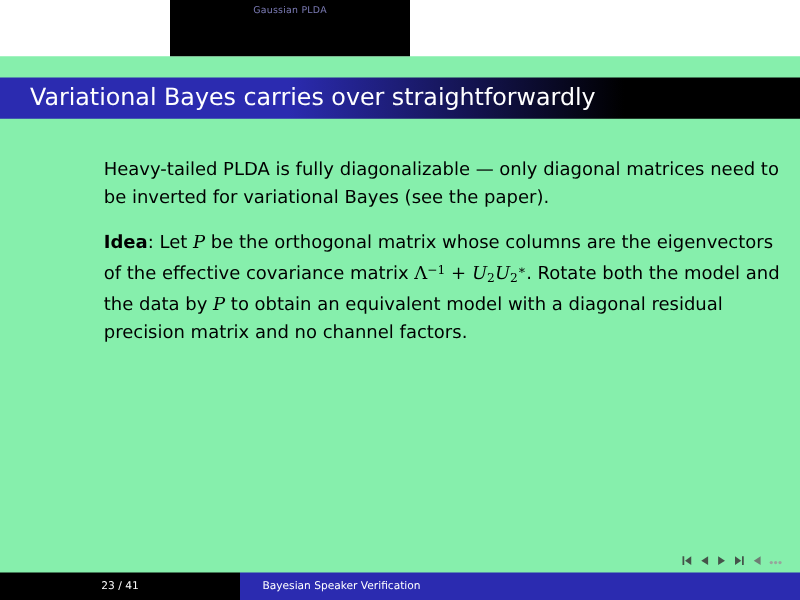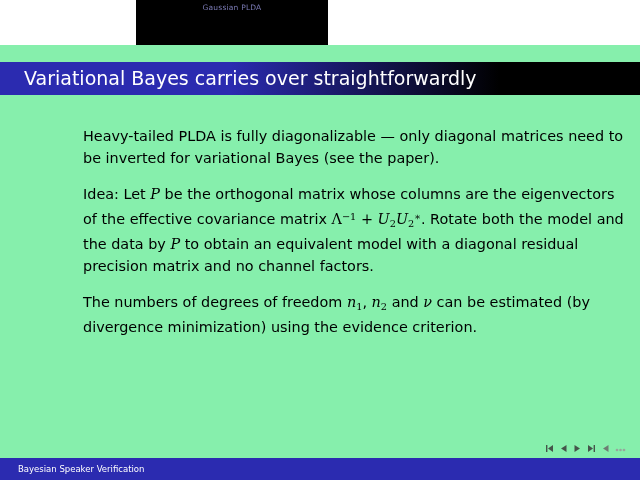--- a/index.html
+++ b/index.html
@@ -77,21 +77,21 @@
     color: #000000;
     margin-left: 33px;
   }
   .para {
     font-size: 14.4px;
     line-height: 21.5px;
     margin-bottom: 15px;
     text-align: left;
   }
   .para:last-child { margin-bottom: 0; }
-  .bold { font-weight: normal; }
+  .bold { font-weight: bold; }
 
   
   .mathvar {
     font-family: "DejaVu Serif", serif;
     font-style: italic;
   }
   .mathup {
     font-family: "DejaVu Serif", serif;
     font-style: normal;
   }
@@ -175,23 +175,20 @@
 
   <div class="content">
 
     <p class="para">Heavy-tailed PLDA is fully diagonalizable — only diagonal matrices need to be inverted for variational Bayes (see the paper).</p>
 
 
     <p class="para">
       <span class="bold">Idea</span><span>: Let </span><span class="mathvar">P</span><span> be the orthogonal matrix whose columns are the eigenvectors of the effective covariance matrix </span><span class="mathup">Λ</span><sup>−1</sup><span class="mathup"> + </span><span class="mathvar">U</span><sub>2</sub><span class="mathvar">U</span><sub>2</sub><sup>∗</sup><span>. Rotate both the model and the data by </span><span class="mathvar">P</span><span> to obtain an equivalent model with a diagonal residual precision matrix and no channel factors.</span>
     </p>
 
-    <p class="para">
-      <span>The numbers of degrees of freedom </span><span class="mathvar">n</span><sub>1</sub><span>, </span><span class="mathvar">n</span><sub>2</sub><span> and </span><span class="greek">ν</span><span> can be estimated (by divergence minimization) using the evidence criterion.</span>
-    </p>
 
   </div>
 
   <div class="navarrows">
     <svg width="9" height="9" viewBox="0 0 9 9">
       <polygon points="8,1 3,4.5 8,8" fill="#3a3a3a"></polygon>
         <rect x="1" y="1" width="1.4" height="7" fill="#3a3a3a"></rect>
     </svg>
     <svg width="9" height="9" viewBox="0 0 9 9">
       <polygon points="7.5,1 2,4.5 7.5,8" fill="#3a3a3a"></polygon>
@@ -207,16 +204,17 @@
       <polygon points="7.5,1 2,4.5 7.5,8" fill="#6a6a6a"></polygon>
     </svg>
     <svg width="11" height="9" viewBox="0 0 11 9">
       <circle cx="2" cy="6" r="1.3" fill="#9a9a9a"></circle>
       <circle cx="5.5" cy="6" r="1.3" fill="#9a9a9a"></circle>
       <circle cx="9" cy="6" r="1.3" fill="#9a9a9a"></circle>
     </svg>
   </div>
 
   <div class="footer">
+    <div class="foot-left">23 / 41</div>
     <div class="foot-right">Bayesian Speaker Verification</div>
   </div>
 
 </div>
 
 </body></html>

